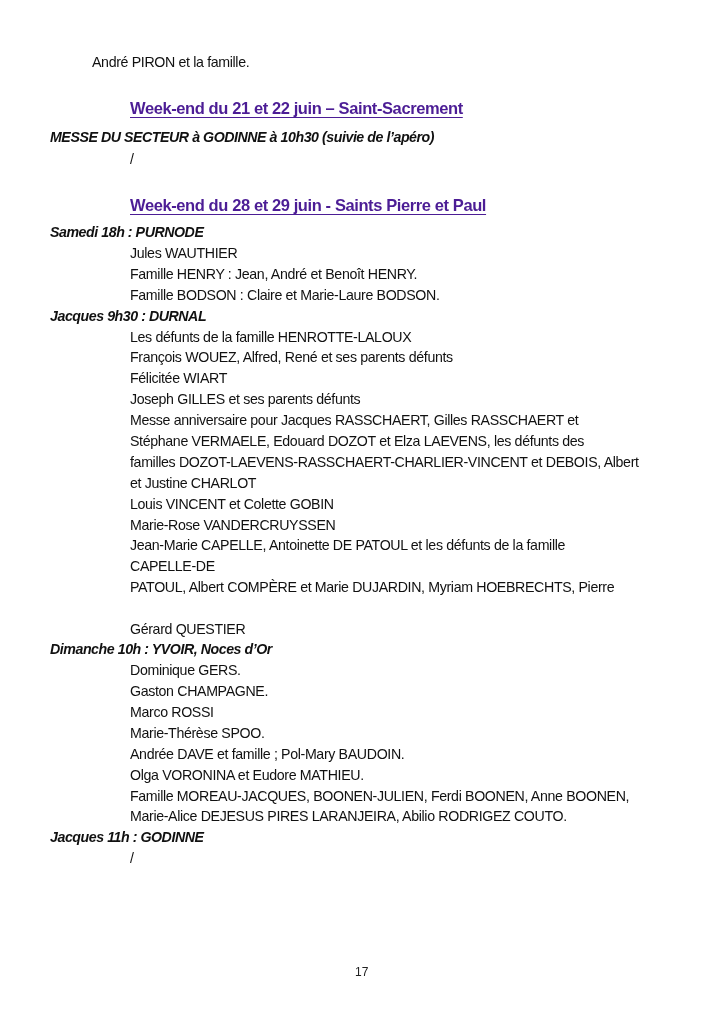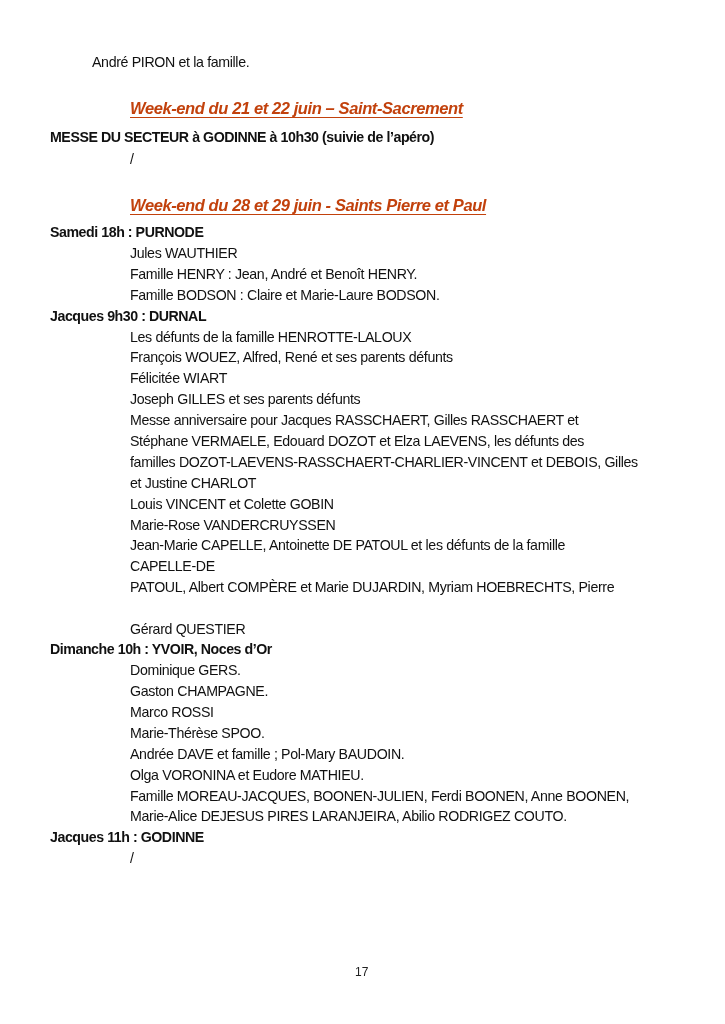--- a/index.html
+++ b/index.html
@@ -5,27 +5,27 @@
     html, body { margin: 0; padding: 0; background: #ffffff; }
     body {
       width: 725px; height: 1024px; position: relative; overflow: hidden;
       font-family: "Liberation Sans", sans-serif; color: #111111;
       font-size: 14.2px;
     }
     .page { position: absolute; left: 0; top: 0; width: 725px; height: 892px; }
     .line { position: absolute; white-space: nowrap; line-height: 20px; letter-spacing: -0.35px; }
     .indent1 { left: 92px; }
     .indent2 { left: 130px; }
-    .left { left: 50px; }
+    .left { left: 50px; font-style: italic; }
     .bold { font-weight: bold; letter-spacing: -0.45px; }
     .heading {
       position: absolute; left: 130px; white-space: nowrap;
-      font-weight: bold; font-size: 16.5px; color: #c2410c;
+      font-weight: bold; font-size: 16.5px; color: #4c1d95;
       text-decoration: underline; text-decoration-thickness: 1px; text-underline-offset: 3px;
-      letter-spacing: -0.4px; line-height: 22px; font-style: italic;
+      letter-spacing: -0.4px; line-height: 22px;
     }
     .pagenum { position: absolute; left: 355px; top: 965px; font-size: 12px; color: #222; text-align: center; }
   </style>
 </head>
 <body>
 
 <div class="page">
   <div class="line indent1" style="top:52px">André PIRON et la famille.</div>
 
   <div class="heading" style="top:97px">Week-end du 21 et 22 juin – Saint-Sacrement</div>
@@ -39,21 +39,21 @@
   <div class="line indent2" style="top:264px">Famille HENRY : Jean, André et Benoît HENRY.</div>
   <div class="line indent2" style="top:285px">Famille BODSON : Claire et Marie-Laure BODSON.</div>
 
   <div class="line left bold" style="top:306px">Jacques 9h30 : DURNAL</div>
   <div class="line indent2" style="top:327px">Les défunts de la famille HENROTTE-LALOUX</div>
   <div class="line indent2" style="top:347px">François WOUEZ, Alfred, René et ses parents défunts</div>
   <div class="line indent2" style="top:368px">Félicitée WIART</div>
   <div class="line indent2" style="top:389px">Joseph GILLES et ses parents défunts</div>
   <div class="line indent2" style="top:410px">Messe anniversaire pour Jacques RASSCHAERT, Gilles RASSCHAERT et</div>
   <div class="line indent2" style="top:431px">Stéphane VERMAELE, Edouard DOZOT et Elza LAEVENS, les défunts des</div>
-  <div class="line indent2" style="top:452px">familles DOZOT-LAEVENS-RASSCHAERT-CHARLIER-VINCENT et DEBOIS, Gilles</div>
+  <div class="line indent2" style="top:452px">familles DOZOT-LAEVENS-RASSCHAERT-CHARLIER-VINCENT et DEBOIS, Albert</div>
   <div class="line indent2" style="top:473px">et Justine CHARLOT</div>
   <div class="line indent2" style="top:494px">Louis VINCENT et Colette GOBIN</div>
   <div class="line indent2" style="top:515px">Marie-Rose VANDERCRUYSSEN</div>
   <div class="line indent2" style="top:535px">Jean-Marie CAPELLE, Antoinette DE PATOUL et les défunts de la famille</div>
   <div class="line indent2" style="top:556px">CAPELLE-DE</div>
   <div class="line indent2" style="top:577px">PATOUL, Albert COMPÈRE et Marie DUJARDIN, Myriam HOEBRECHTS, Pierre</div>
   <div class="line indent2" style="top:619px">Gérard QUESTIER</div>
 
   <div class="line left bold" style="top:639px">Dimanche 10h : YVOIR, Noces d’Or</div>
   <div class="line indent2" style="top:660px">Dominique GERS.</div>

